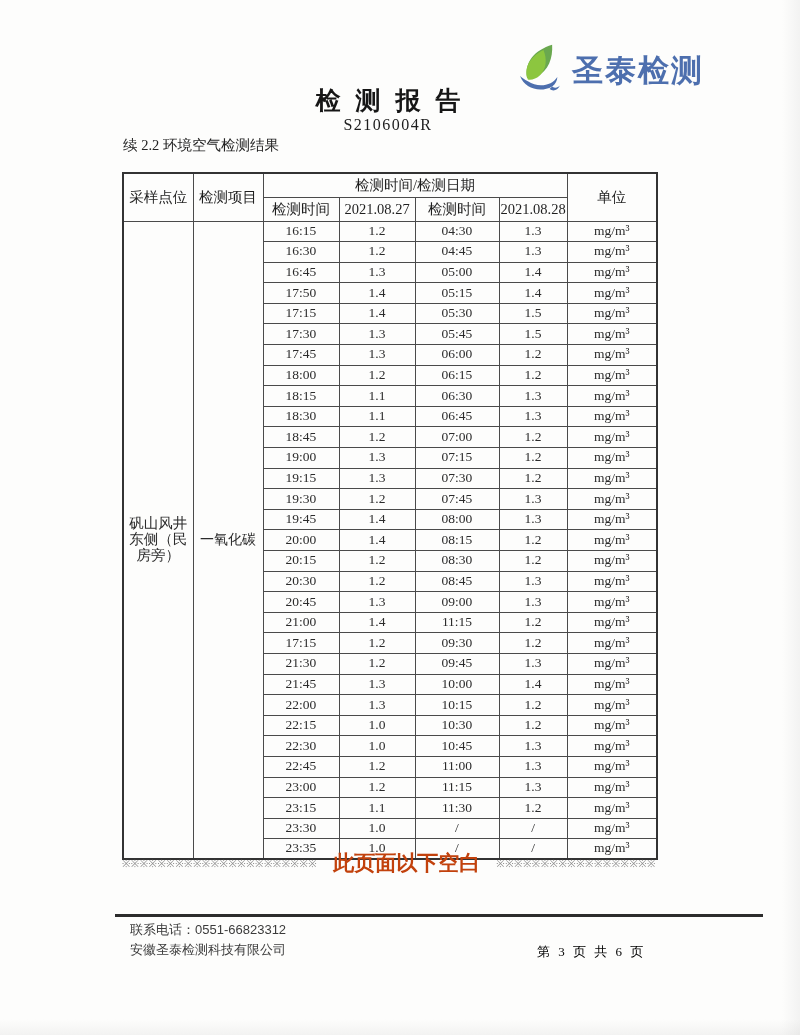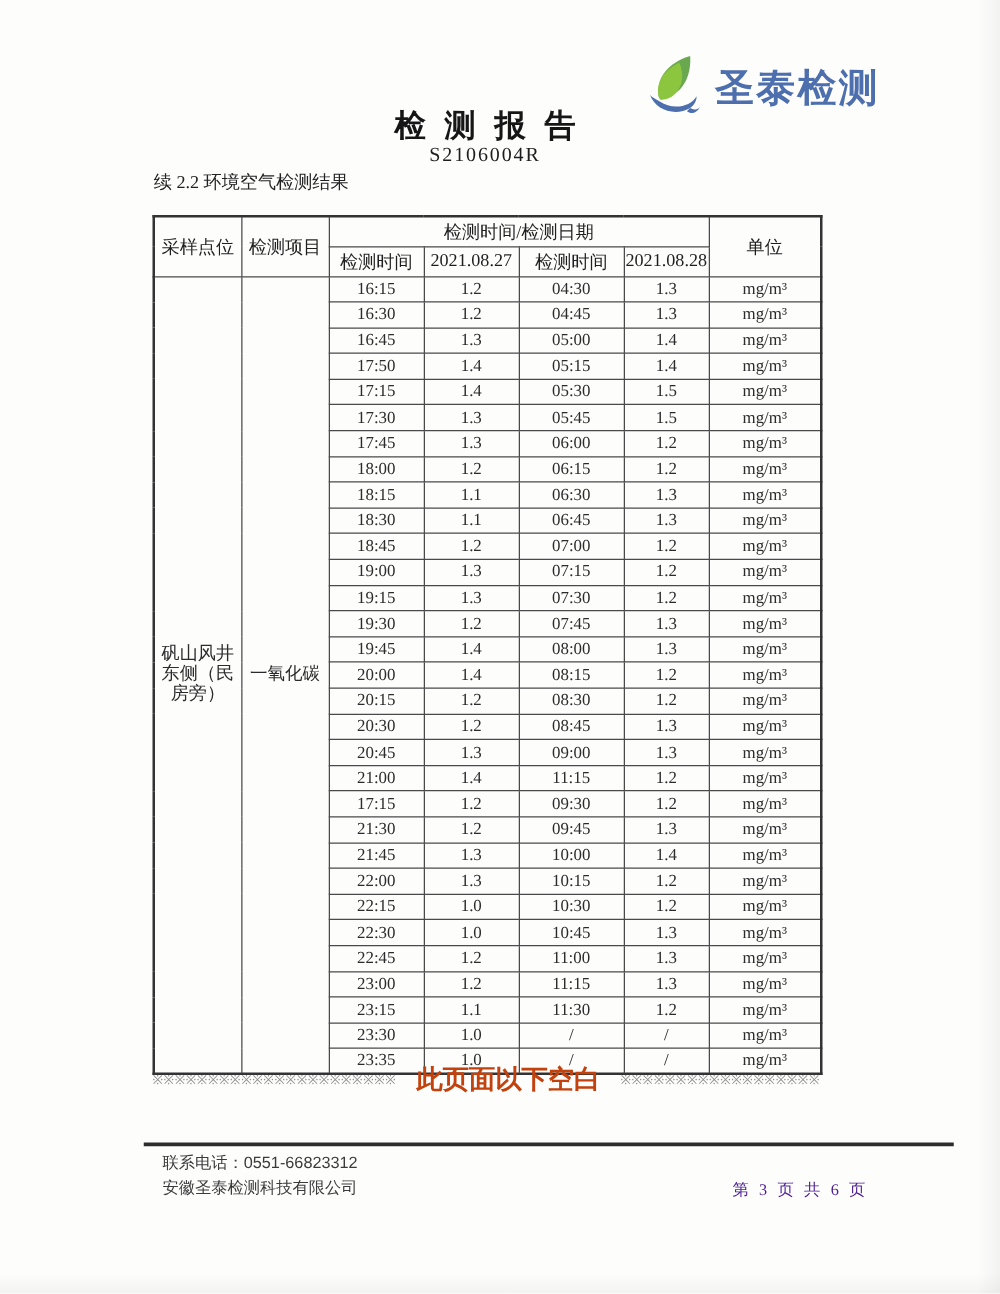--- a/index.html
+++ b/index.html
@@ -82,22 +82,22 @@
   .footer-line { position:absolute; left:115px; top:914px; width:648px; height:2.5px; background:#2c2c2c; }
   .footer-phone {
     position:absolute; left:130px; top:921px;
     font-family:"Liberation Sans", sans-serif; font-size:13px; color:#3b3b3b;
   }
   .footer-company {
     position:absolute; left:130px; top:941px;
     font-family:Liberation Mono, monospace; font-size:13px; color:#3b3b3b;
   }
   .footer-page {
-    position:absolute; left:586px; top:943px;
-    font-size:13px; color:#4c1d95; letter-spacing:2.5px;
+    position:absolute; left:537px; top:943px;
+    font-size:13px; color:#000000; letter-spacing:2.5px;
   }
 </style>
 </head>
 <body>
 
 <div class="page">
 
   <div class="logo">
     <svg viewBox="0 0 60 62" aria-hidden="true">
       <path d="M44,2 C24,8 12,22 15,40 C18,41 22,41 26,39 C40,32 45,17 44,2 Z" fill="#6aa84f"></path>

